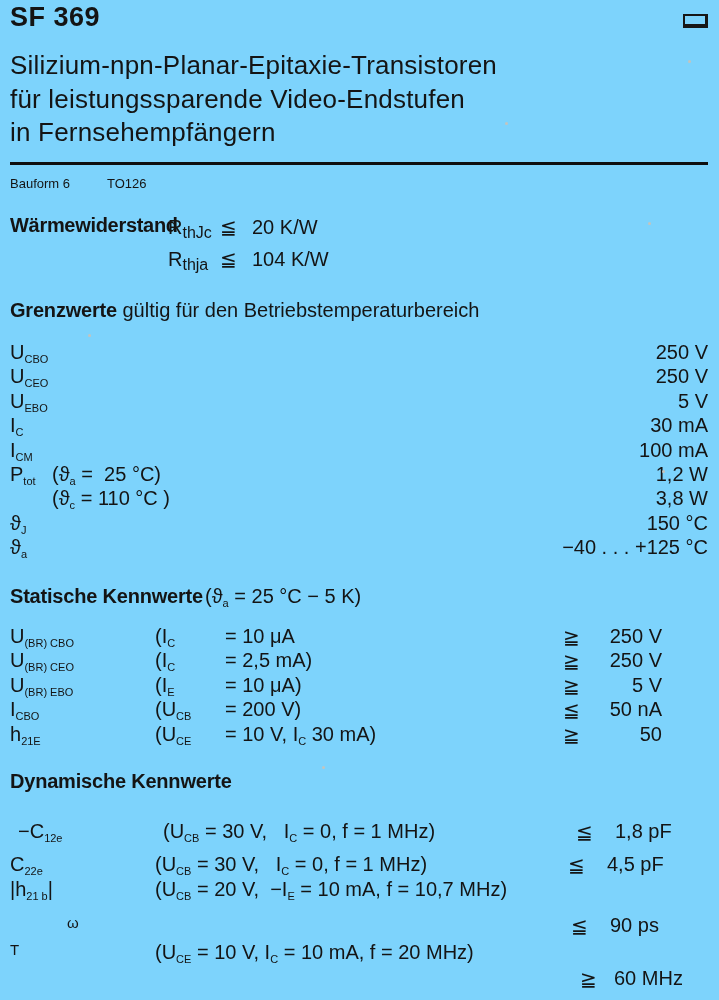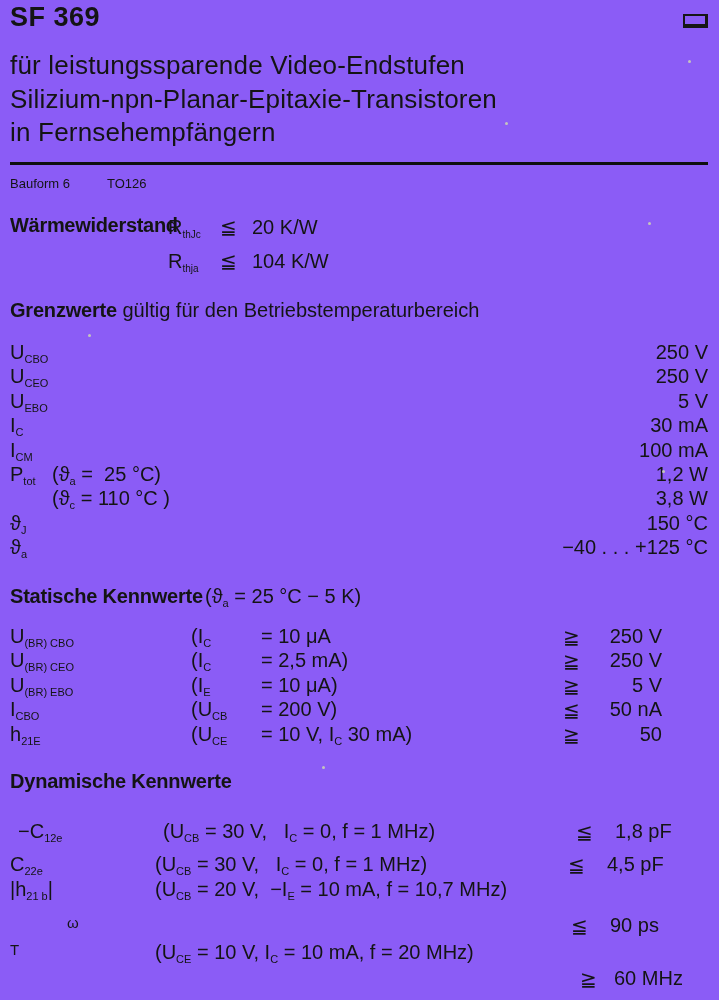--- a/index.html
+++ b/index.html
@@ -1,36 +1,36 @@
 <!DOCTYPE html>
 <html><head>
 <meta charset="utf-8">
 <style>
   html,body{margin:0;padding:0;background:#e8e8e6;}
   .page{
     position:relative;
     width:719px;height:1000px;
     margin:0 auto;
-    background:#8b5cf6;
+    background:#7dd3fc;
     color:#141414;
     font-family:"Liberation Sans","DejaVu Sans",sans-serif;
     overflow:hidden;
   }
   [data-bind]{white-space:pre;}
   .content{position:absolute;left:10px;top:0;width:699px;height:1000px;}
 
   .part-number{position:absolute;left:0;top:2px;font-size:27px;font-weight:bold;letter-spacing:0.5px;}
   .corner-box{position:absolute;left:673px;top:14px;width:20px;height:8px;
     border:2px solid #161616;border-right-width:3px;border-bottom-width:4px;}
 
   .title{position:absolute;left:0;top:49px;font-size:26px;line-height:33.5px;letter-spacing:0.2px;}
 
   .rule{position:absolute;left:0;top:162px;width:698px;height:3px;background:#0f0f0f;}
   .sub{font-size:11px;vertical-align:-4px;letter-spacing:0;}
-  .sub2{font-size:10px;vertical-align:-4px;}
+  .sub2{font-size:16px;vertical-align:-4px;}
 
   .bauform{position:absolute;left:0;top:176px;font-size:13px;}
   .bauform .bf-label{display:inline-block;width:97px;}
 
   .thermal{position:absolute;left:0;top:214px;font-size:20px;display:flex;align-items:flex-start;}
   .thermal .th-label{display:inline-block;width:158px;font-weight:bold;letter-spacing:-0.3px;}
   .thermal .trow{display:flex;line-height:27px;}
   .thermal .t-sym{width:52px;}
   .thermal .t-sign{width:32px;}
   .thermal .t-val{width:122px;}
@@ -41,21 +41,21 @@
   .grenz-table{position:absolute;left:0;top:341px;width:698px;font-size:20px;}
   .grow{position:relative;height:24.4px;}
   .g-lbl{position:absolute;left:0;}
   .g-cond{position:absolute;left:42px;}
   .g-val{position:absolute;right:0;text-align:right;}
 
   .stat-table{position:absolute;left:0;top:625px;width:698px;font-size:20px;}
   .srow{position:relative;height:24.4px;}
   .s-lbl{position:absolute;left:0;}
   .s-cond{position:absolute;left:145px;}
-  .s-copen{display:inline-block;width:70px;margin-left:36px;}
+  .s-copen{display:inline-block;width:70px;}
   .s-sign{position:absolute;left:553px;}
   .s-val{position:absolute;left:575px;width:77px;text-align:right;}
 
   .dyn-table{position:absolute;left:0;top:0;width:698px;font-size:20px;}
   .drow{position:absolute;left:0;width:698px;height:26px;}
   .d-lbl{position:absolute;left:0;}
   .d-cond{position:absolute;left:145px;}
   .d-sign{position:absolute;left:558px;}
   .d-val{position:absolute;left:597px;}
   .small-sym{font-size:15px;}
@@ -65,22 +65,22 @@
 </head>
 <body>
 
 <div class="page">
   <div class="content">
 
     <div class="part-number" data-bind="header.part_number">SF 369</div>
     <div class="corner-box"></div>
 
     <div class="title">
+      <div data-bind="header.title_lines.0">Silizium-npn-Planar-Epitaxie-Transistoren</div>
       <div data-bind="header.title_lines.1">für leistungssparende Video-Endstufen</div>
-      <div data-bind="header.title_lines.0">Silizium-npn-Planar-Epitaxie-Transistoren</div>
       <div data-bind="header.title_lines.2">in Fernsehempfängern</div>
     </div>
 
     <div class="rule"></div>
 
     <div class="bauform">
       <span class="bf-label" data-bind="package.label">Bauform 6</span><span data-bind="package.type">TO126</span>
     </div>
 
     <div class="thermal">

